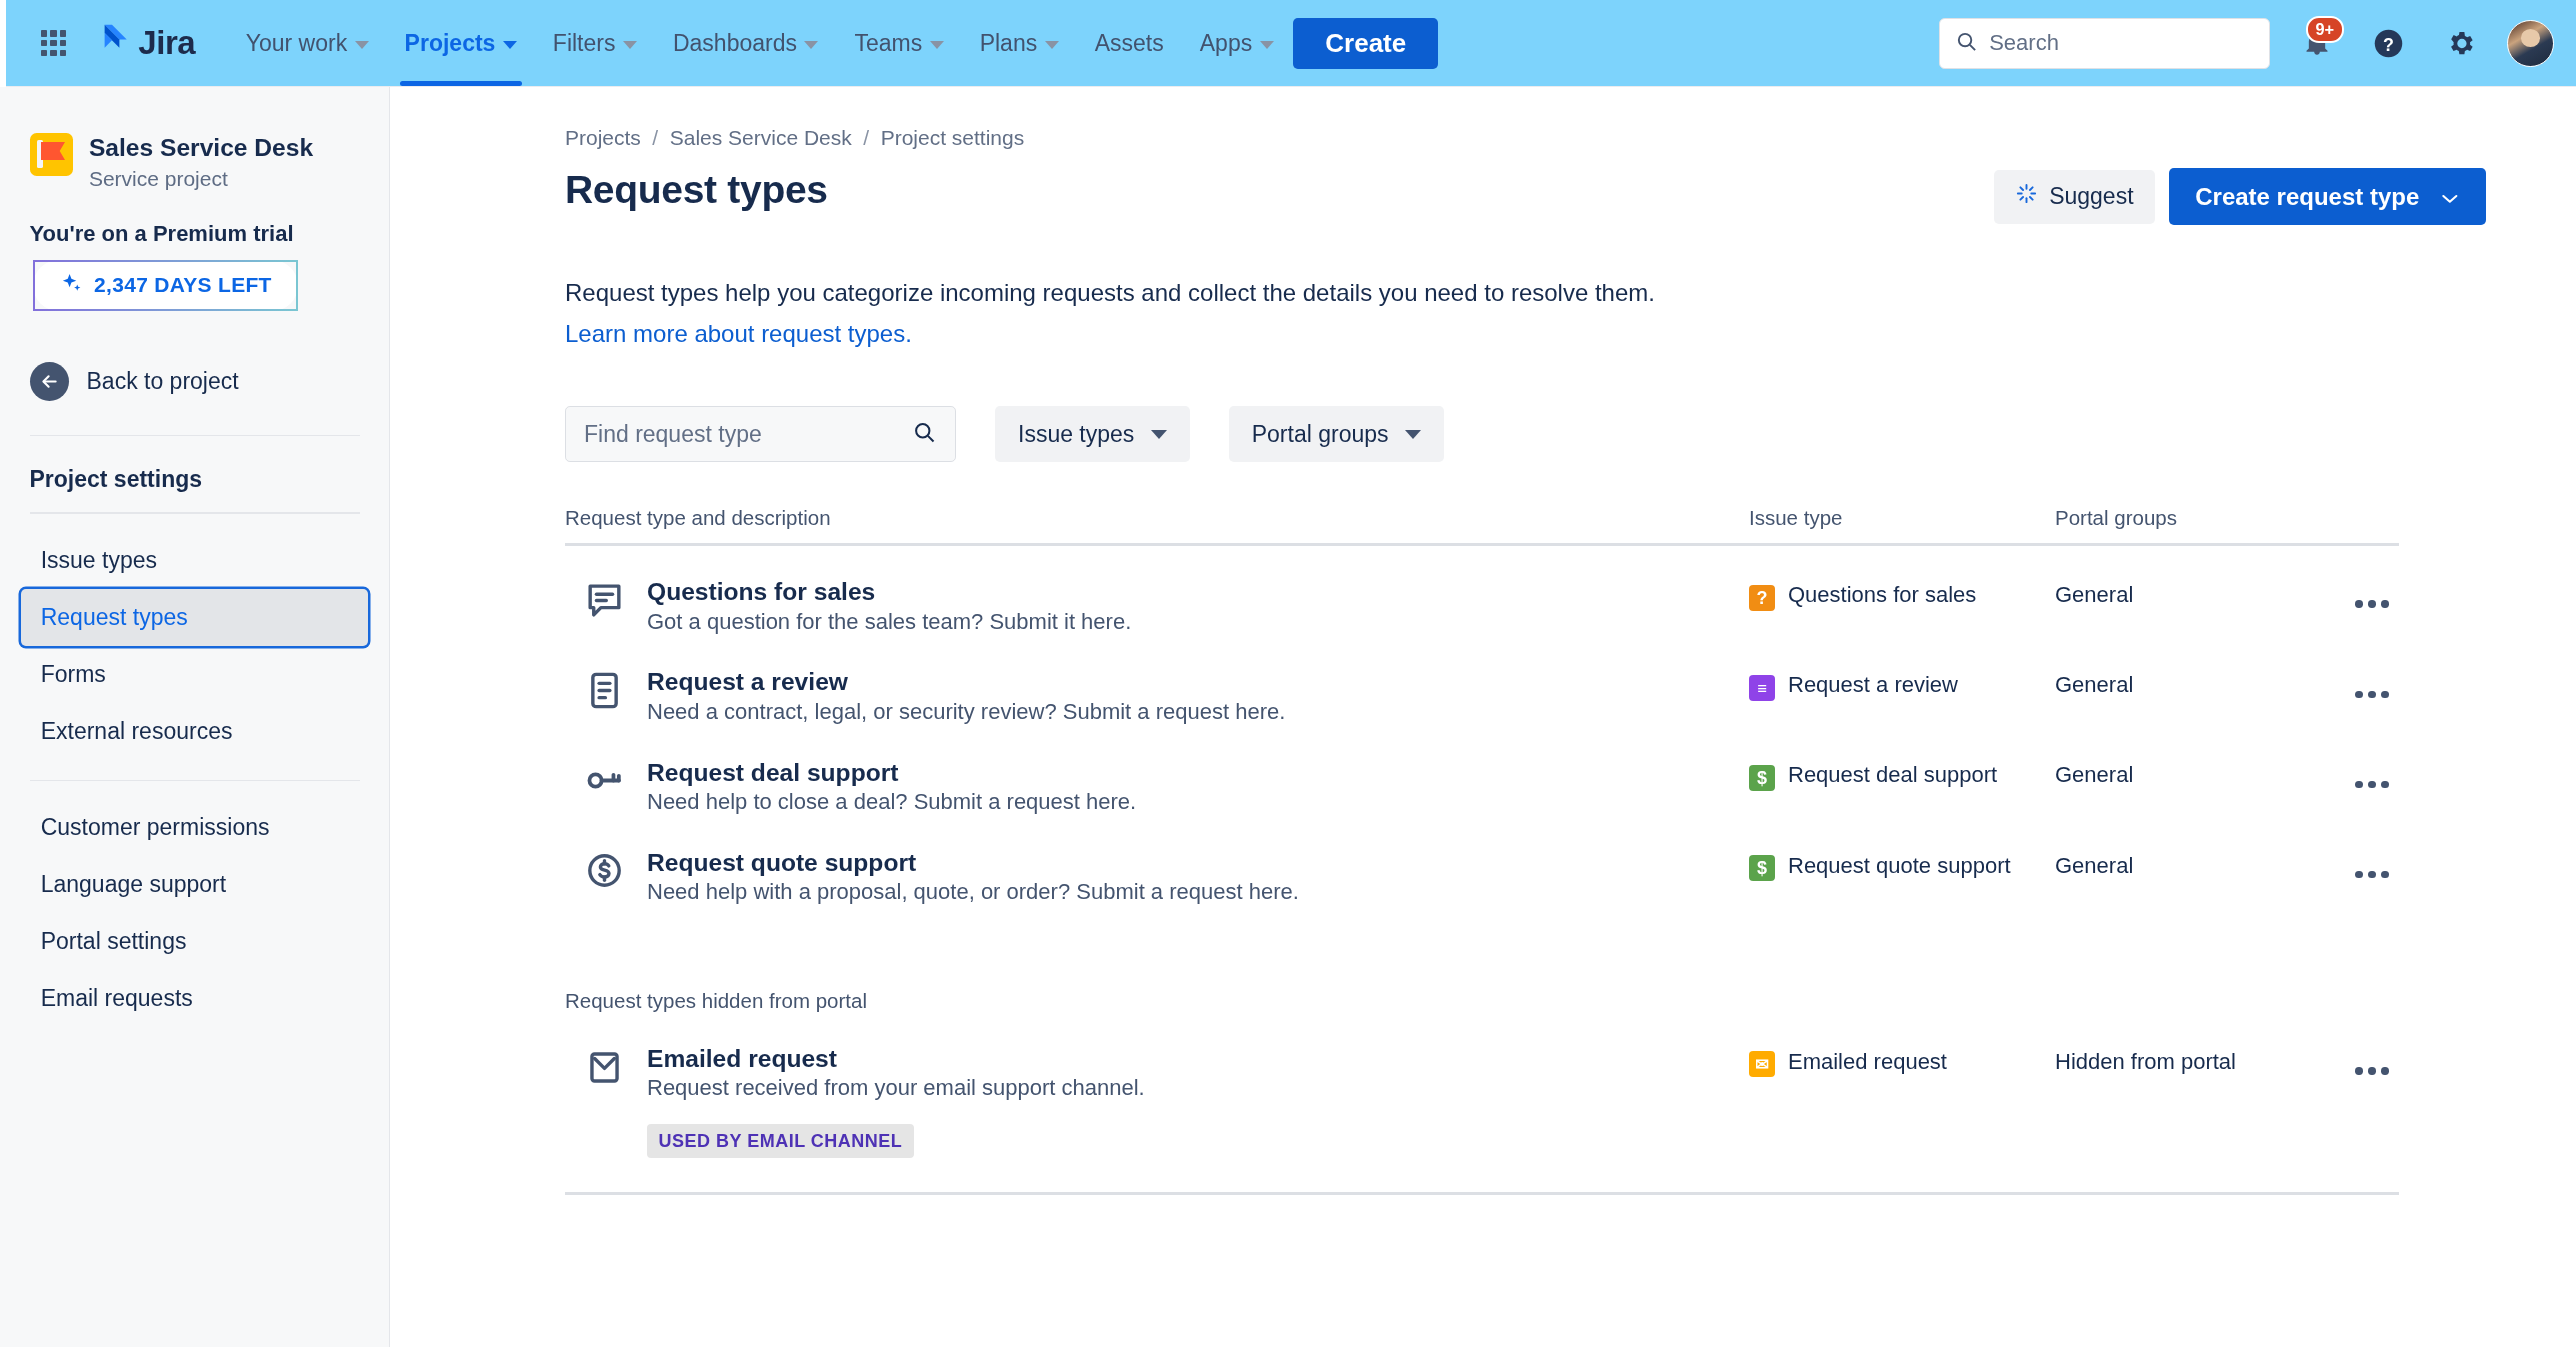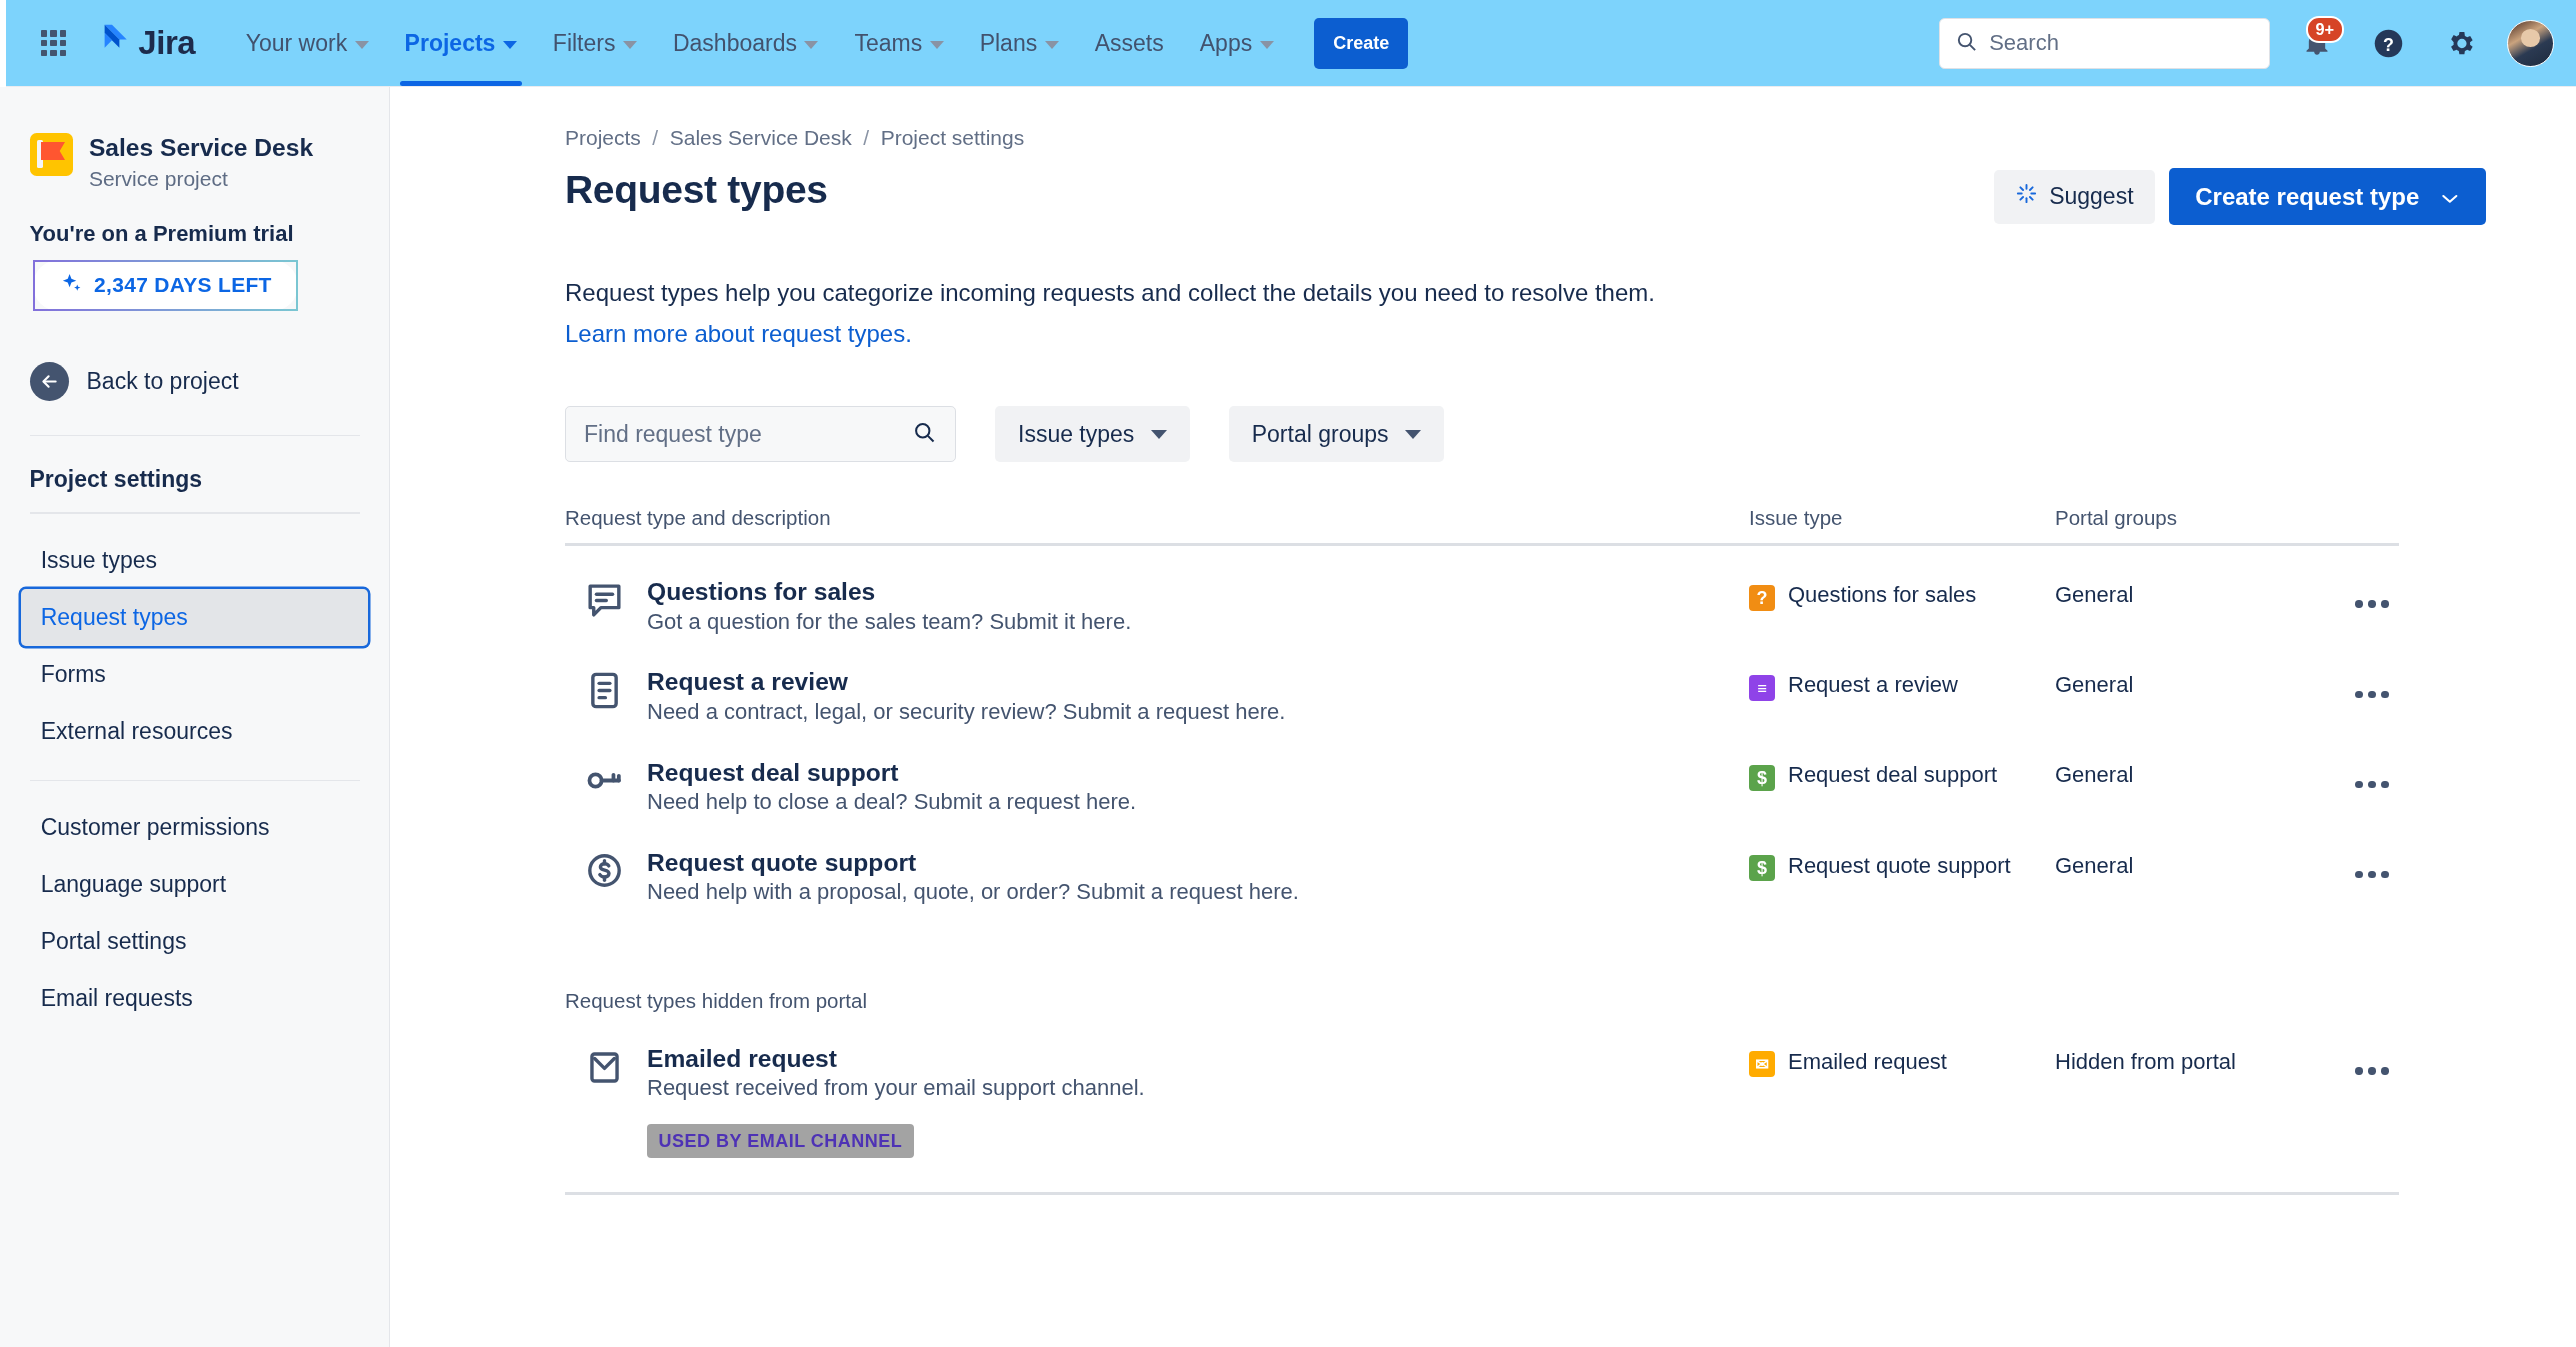--- a/index.html
+++ b/index.html
@@ -42,23 +42,23 @@
   }
   .navitem.active { color: #0C66E4; font-weight: 600; }
   .navitem.active::after {
     content: ""; position: absolute; left: 11.5px; right: 11.5px; bottom: -11.5px;
     height: 4.9px; background: #0C66E4; border-radius: 2.5px;
   }
   .chev { width: 0; height: 0; border-left: 7.4px solid transparent; border-right: 7.4px solid transparent;
           border-top: 8.2px solid #8993A4; display: inline-block; margin-top: 3.3px; }
   .navitem.active .chev { border-top-color: #0C66E4; }
   .create-btn {
-    margin-left: 21px; background: #0C5ED0; color: #fff;
-    font-size: 18px; font-weight: 600; border: none; border-radius: 4.9px;
-    padding: 0 19px; height: 51px; cursor: pointer;
+    background: #0C5ED0; color: #fff;
+    font-size: 26px; font-weight: 600; border: none; border-radius: 4.9px;
+    padding: 0 32px; height: 51px; cursor: pointer;
   }
   .nav-right { margin-left: auto; display: flex; align-items: center; gap: 21px; }
   .searchbox {
     width: 331px; height: 51px; border: 1.6px solid #DFE1E6; border-radius: 5.7px;
     display: flex; align-items: center; padding: 0 14.7px; gap: 11.5px;
     background: #FFFFFF; cursor: text;
   }
   .searchbox .ph { font-size: 22px; color: #626F86; }
   .iconbtn { width: 51px; height: 51px; display: flex; align-items: center; justify-content: center;
              border-radius: 50%; cursor: pointer; position: relative; }
@@ -186,21 +186,21 @@
   .it-label { font-size: 22px; color: #172B4D; }
   .cell-portal { width: 291px; font-size: 22px; color: #172B4D; padding-top: 4.9px; }
   .cell-more { width: 52px; display: flex; align-items: flex-start; justify-content: center; padding-top: 4.9px; }
   .more-btn {
     width: 49px; height: 44px; border-radius: 4.9px; cursor: pointer;
     display: flex; align-items: center; justify-content: center; gap: 5.7px;
   }
   .more-btn i { width: 7.4px; height: 7.4px; border-radius: 50%; background: #44546F; display: block; }
   .section-label { margin-top: 82px; font-size: 20.5px; color: #44546F; }
   .tag-used {
-    display: inline-block; margin-top: 21px; background: #a3a3a3; color: #4E32B5;
+    display: inline-block; margin-top: 21px; background: #e5e5e5; color: #4E32B5;
     font-size: 18px; font-weight: 700; letter-spacing: 0.5px;
     padding: 6.6px 11.5px; border-radius: 4.1px;
   }
   .tbl-foot { margin-top: 34px; border-bottom: 3.3px solid #DCDFE4; width: 1834px; }
 </style>
 </head>
 <body>
 
 <div class="topnav">
   <div class="appswitcher">

